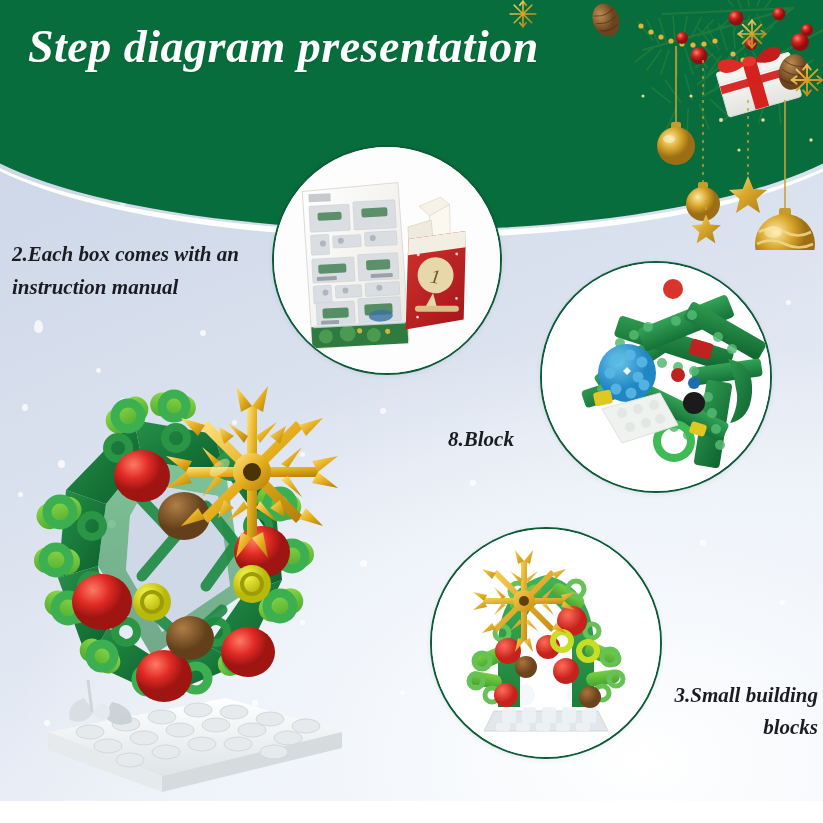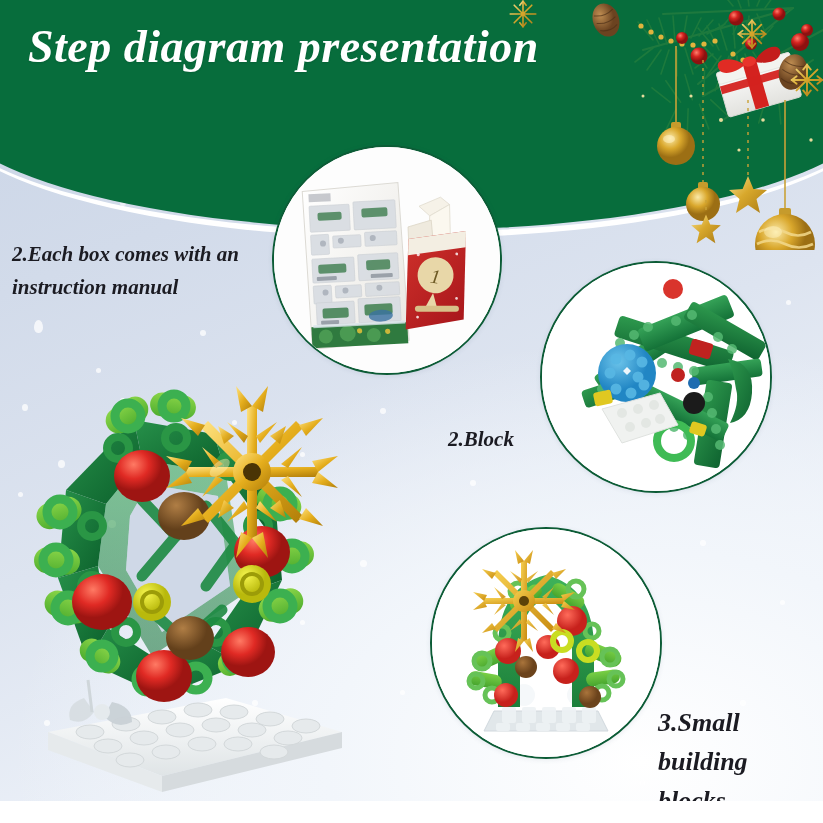--- a/index.html
+++ b/index.html
@@ -76,21 +76,21 @@
   
   .caption{
     position:absolute;
     font-family:"Liberation Serif", serif;
     font-style:italic; font-weight:700;
     color:#1b1b22;
     z-index:7;
   }
   .cap1{ left:12px; top:238px; width:250px; font-size:21px; line-height:1.55; }
   .cap2{ left:448px; top:424px; font-size:21px; line-height:1.5; }
-  .cap3{ left:658px; top:703px; width:160px; font-size:26px; line-height:1.5; }
+  .cap3{ left:658px; top:680px; width:160px; font-size:21px; line-height:1.5;text-align:right; }
 
   
   .hero{ position:absolute; left:30px; top:380px; width:330px; height:420px; z-index:3; }
   .hero svg{ display:block; }
 </style>
 </head>
 <body>
 
 <div class="poster">
 
@@ -674,21 +674,21 @@
               <path d="M22 2 l8 12 l-12 -10 z"></path>
           </g>
         </g>
         <circle cx="0" cy="0" r="11" fill="url(#gold3)"></circle>
         <circle cx="0" cy="0" r="5" fill="#5c4208"></circle>
       </g>
     </svg>
   </div>
 
   <div class="caption cap1">2.Each box comes with an instruction manual</div>
-  <div class="caption cap2">2.Block</div>
+  <div class="caption cap2">8.Block</div>
   <div class="caption cap3">3.Small building blocks</div>
 
   <div class="hero">
     <svg width="330" height="420" viewBox="0 0 330 420">
       <defs>
         <linearGradient id="hGreen" x1="0" y1="0" x2="0" y2="1">
             <stop offset="0" stop-color="#33a94f"></stop>
             <stop offset="1" stop-color="#0f6f31"></stop>
           </linearGradient>
         <linearGradient id="hGreenD" x1="0" y1="0" x2="1" y2="1">

